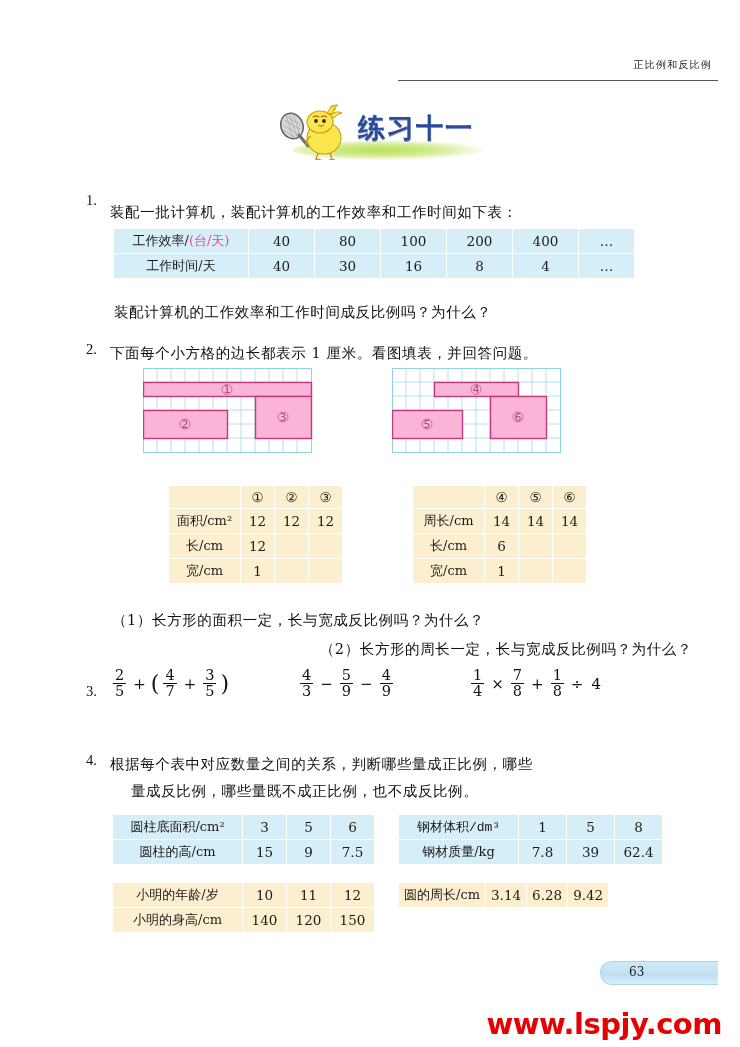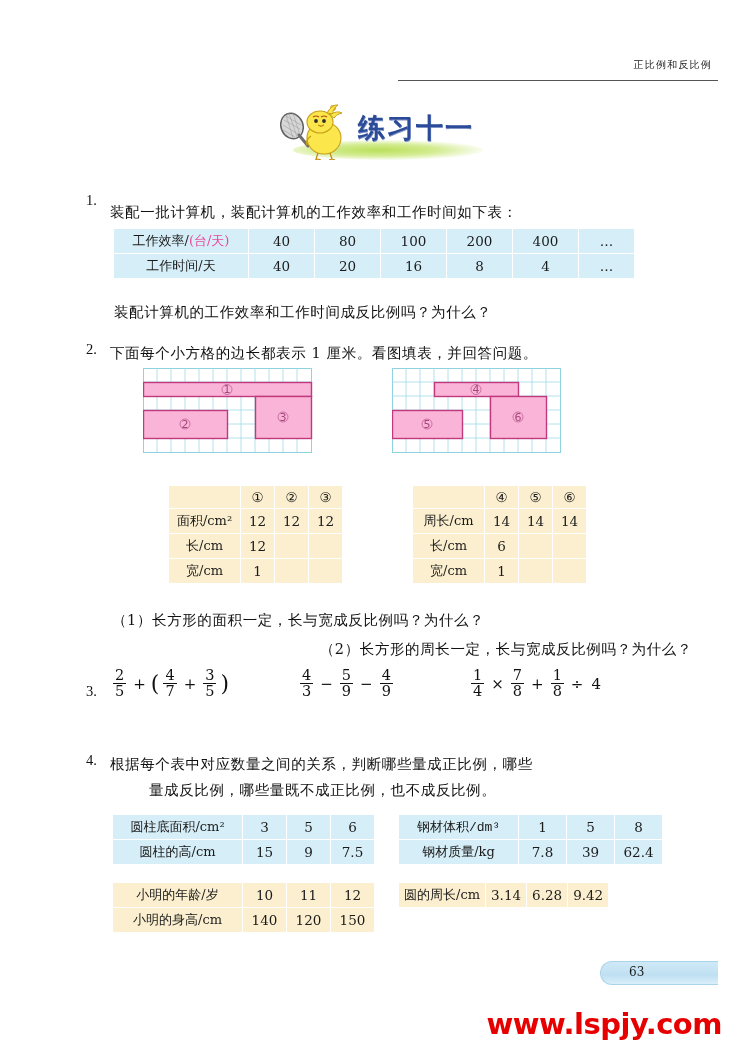--- a/index.html
+++ b/index.html
@@ -214,21 +214,21 @@
     <td style="width:66px;">40</td>
     <td style="width:66px;margin-top:24px;">80</td>
     <td style="width:66px;">100</td>
     <td style="width:66px;">200</td>
     <td style="width:66px;">400</td>
     <td style="width:56px;">…</td>
   </tr>
   <tr>
     <td class="lbl">工作时间/天</td>
     <td>40</td>
-    <td>20</td>
+    <td>30</td>
     <td>16</td>
     <td>8</td>
     <td>4</td>
     <td>…</td>
   </tr>
 </tbody>
   </table>
 
 <div class="q" style="left:114px; top:300px; width:560px;">装配计算机的工作效率和工作时间成反比例吗？为什么？</div>
 
@@ -420,21 +420,21 @@
   <span class="frac">
     <span class="num">1</span>
     <span class="den">8</span>
   </span>
   <span class="op">÷</span>
   <span class="op">4</span>
 </div>
 
 <div class="qnum" style="left:86px; top:752px;">4.</div>
 <div class="q" style="left:110px; top:752px; width:580px;">根据每个表中对应数量之间的关系，判断哪些量成正比例，哪些</div>
-<div class="q" style="left:149px; top:779px; width:560px;font-family:Liberation Mono, monospace;">量成反比例，哪些量既不成正比例，也不成反比例。</div>
+<div class="q" style="left:131px; top:779px; width:560px;">量成反比例，哪些量既不成正比例，也不成反比例。</div>
 
 <table class="tb blue" style="position:absolute; left:112px; top:814px;">
   <tbody>
       <tr>
     <td class="lbl" style="width:130px;">圆柱底面积/cm²</td>
     <td style="width:44px;">3</td>
     <td style="width:44px;">5</td>
     <td style="width:44px;">6</td>
   </tr>
   <tr>

